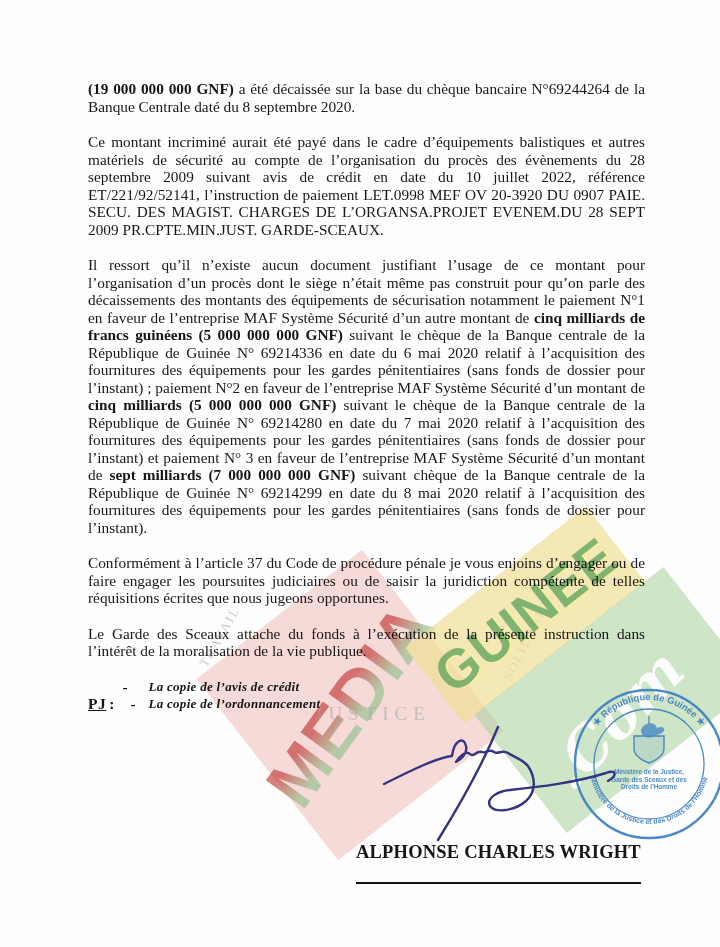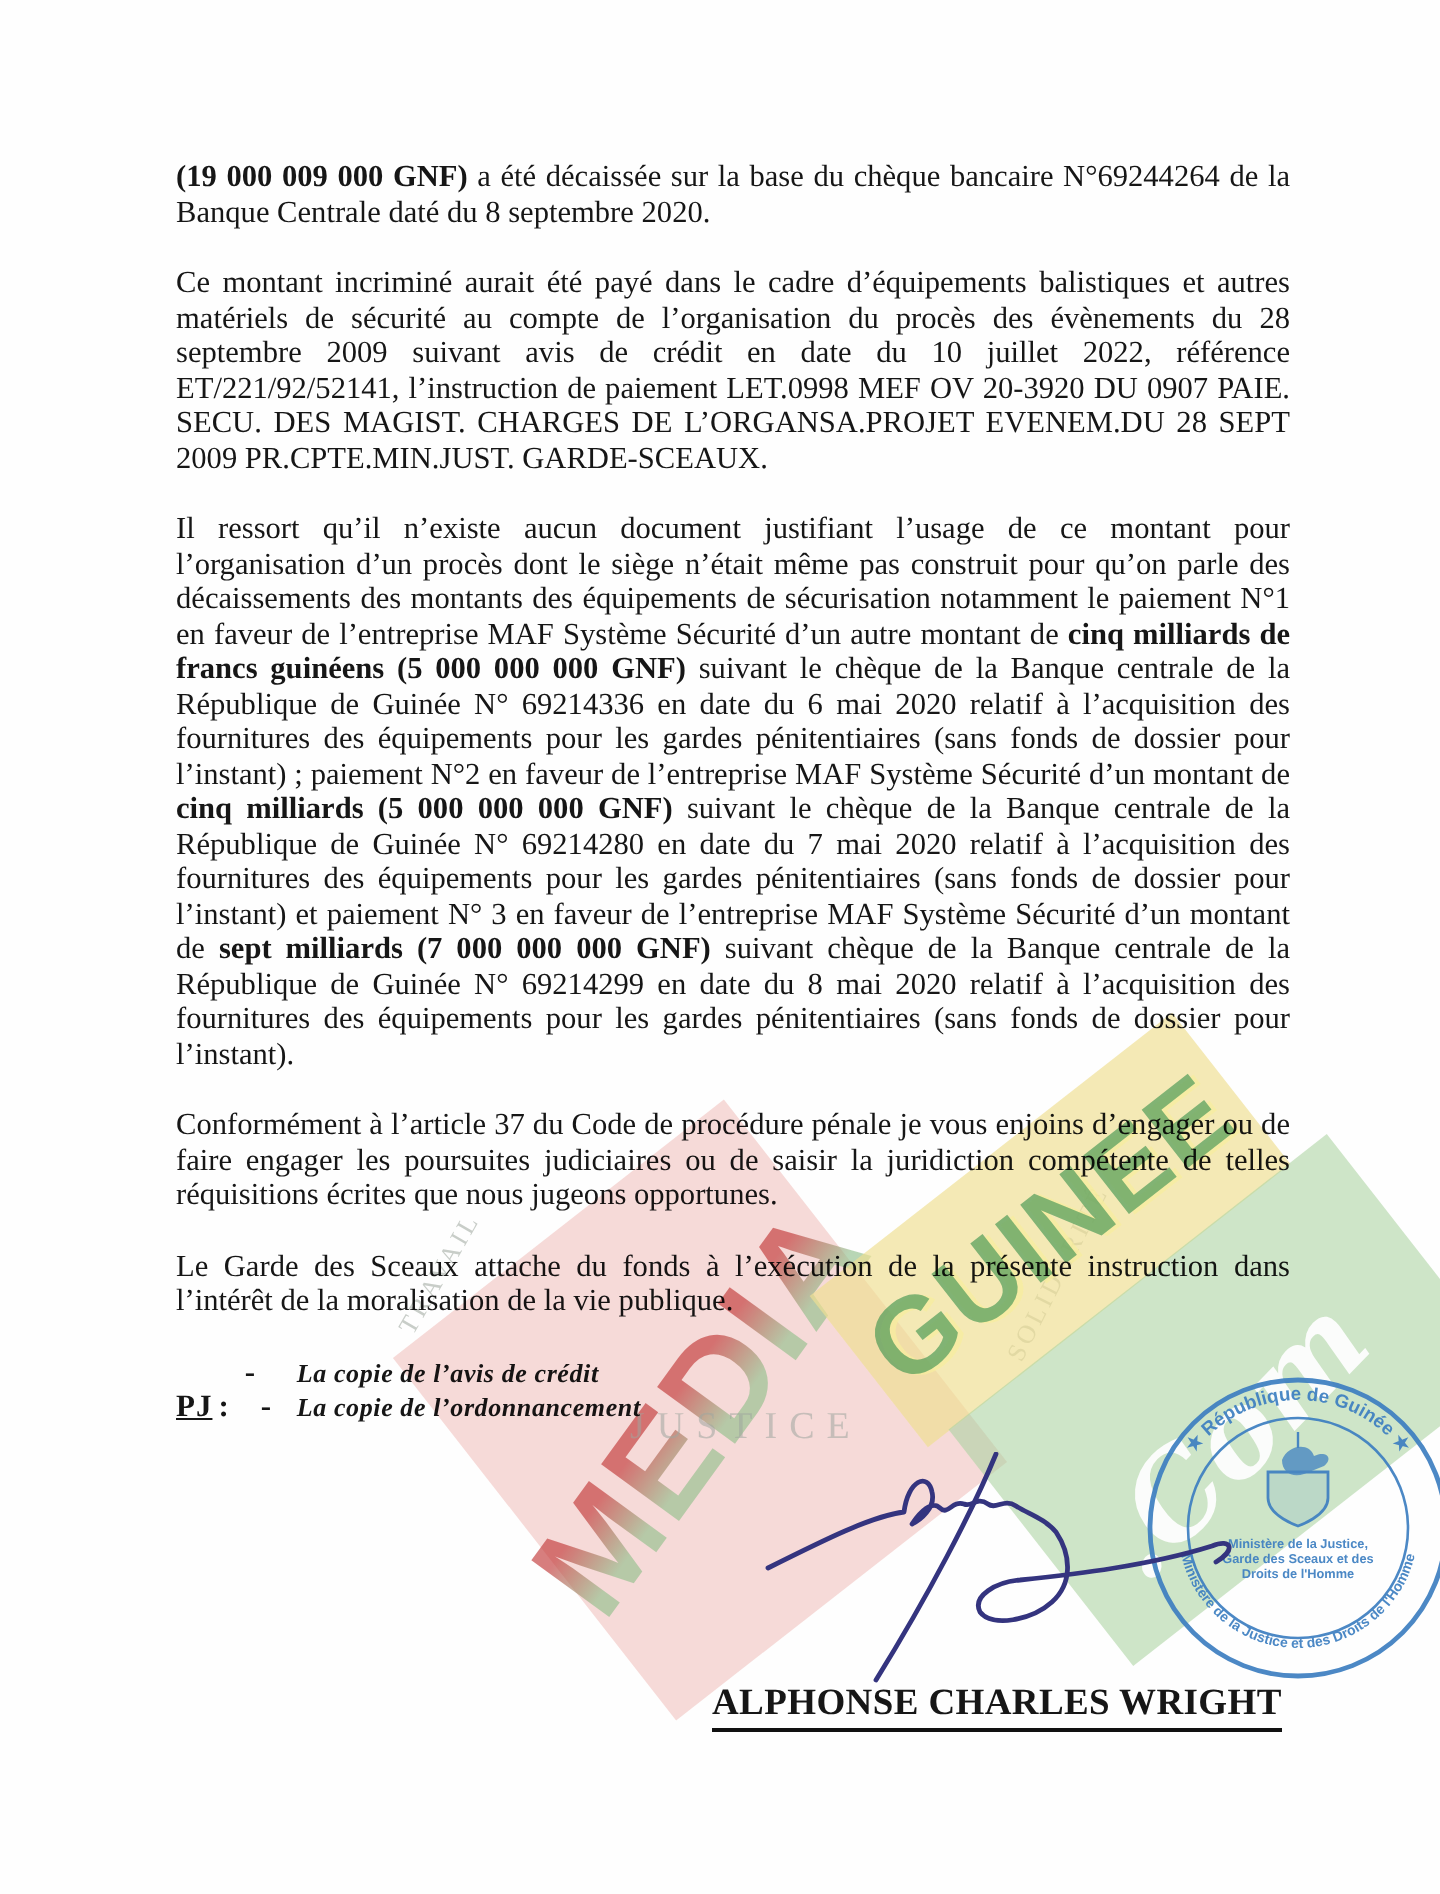--- a/index.html
+++ b/index.html
@@ -48,30 +48,30 @@
   .wm-travail{left:196px;top:662px;font-size:13px;letter-spacing:2px;transform:rotate(-60deg);transform-origin:0 0;}
   .wm-justice{left:276px;top:703px;font-size:19px;letter-spacing:6px;color:rgba(160,168,160,.55);margin-left:39px;}
   .wm-solidarite{left:500px;top:676px;font-size:13px;letter-spacing:2px;transform:rotate(-63deg);transform-origin:0 0;}
   
   .signature{position:absolute;left:378px;top:726px;z-index:6;}
   .stamp{position:absolute;left:565px;top:680px;z-index:5;opacity:.92;}
   .stamp text{font-family:"Liberation Sans",sans-serif;font-weight:bold;}
   .signatory{
     position:absolute;left:356px;top:842px;z-index:6;white-space:nowrap;
     font-size:18.5px;font-weight:bold;letter-spacing:.2px;
-    border-bottom:2.2px solid #111;padding-bottom:1px;
+    border-bottom:2.2px solid #111;padding-bottom:19px;
   }
 </style>
 </head>
 <body>
 
 <div class="page">
 
   <div class="doc-text">
-    <p class="para"><span class="b">(19 000 009 000 GNF)</span><span> a été décaissée sur la base du chèque bancaire N°69244264 de la Banque Centrale daté du 8 septembre 2020.</span></p>
+    <p class="para"><span class="b">(19 000 000 000 GNF)</span><span> a été décaissée sur la base du chèque bancaire N°69244264 de la Banque Centrale daté du 8 septembre 2020.</span></p>
     <p class="para"><span>Ce montant incriminé aurait été payé dans le cadre d’équipements balistiques et autres matériels de sécurité au compte de l’organisation du procès des évènements du 28 septembre 2009 suivant avis de crédit en date du 10 juillet 2022, référence ET/221/92/52141, l’instruction de paiement LET.0998 MEF OV 20-3920 DU 0907 PAIE. SECU. DES MAGIST. CHARGES DE L’ORGANSA.PROJET EVENEM.DU 28 SEPT 2009 PR.CPTE.MIN.JUST. GARDE-SCEAUX.</span></p>
     <p class="para"><span>Il ressort qu’il n’existe aucun document justifiant l’usage de ce montant pour l’organisation d’un procès dont le siège n’était même pas construit pour qu’on parle des décaissements des montants des équipements de sécurisation notamment le paiement N°1 en faveur de l’entreprise MAF Système Sécurité d’un autre montant de </span><span class="b">cinq milliards de francs guinéens (5 000 000 000 GNF)</span><span> suivant le chèque de la Banque centrale de la République de Guinée N° 69214336 en date du 6 mai 2020 relatif à l’acquisition des fournitures des équipements pour les gardes pénitentiaires (sans fonds de dossier pour l’instant) ; paiement N°2 en faveur de l’entreprise MAF Système Sécurité d’un montant de </span><span class="b">cinq milliards (5 000 000 000 GNF)</span><span> suivant le chèque de la Banque centrale de la République de Guinée N° 69214280 en date du 7 mai 2020 relatif à l’acquisition des fournitures des équipements pour les gardes pénitentiaires (sans fonds de dossier pour l’instant) et paiement N° 3 en faveur de l’entreprise MAF Système Sécurité d’un montant de </span><span class="b">sept milliards (7 000 000 000 GNF)</span><span> suivant chèque de la Banque centrale de la République de Guinée N° 69214299 en date du 8 mai 2020 relatif à l’acquisition des fournitures des équipements pour les gardes pénitentiaires (sans fonds de dossier pour l’instant).</span></p>
     <p class="para"><span>Conformément à l’article 37 du Code de procédure pénale je vous enjoins d’engager ou de faire engager les poursuites judiciaires ou de saisir la juridiction compétente de telles réquisitions écrites que nous jugeons opportunes.</span></p>
     <p class="para"><span>Le Garde des Sceaux attache du fonds à l’exécution de la présente instruction dans l’intérêt de la moralisation de la vie publique.</span></p>
 
     <div class="pj">
       <span class="pj-label">PJ</span>
       <span class="pj-colon">:</span>
       <div class="pj-items">
         <div class="pj-item">

